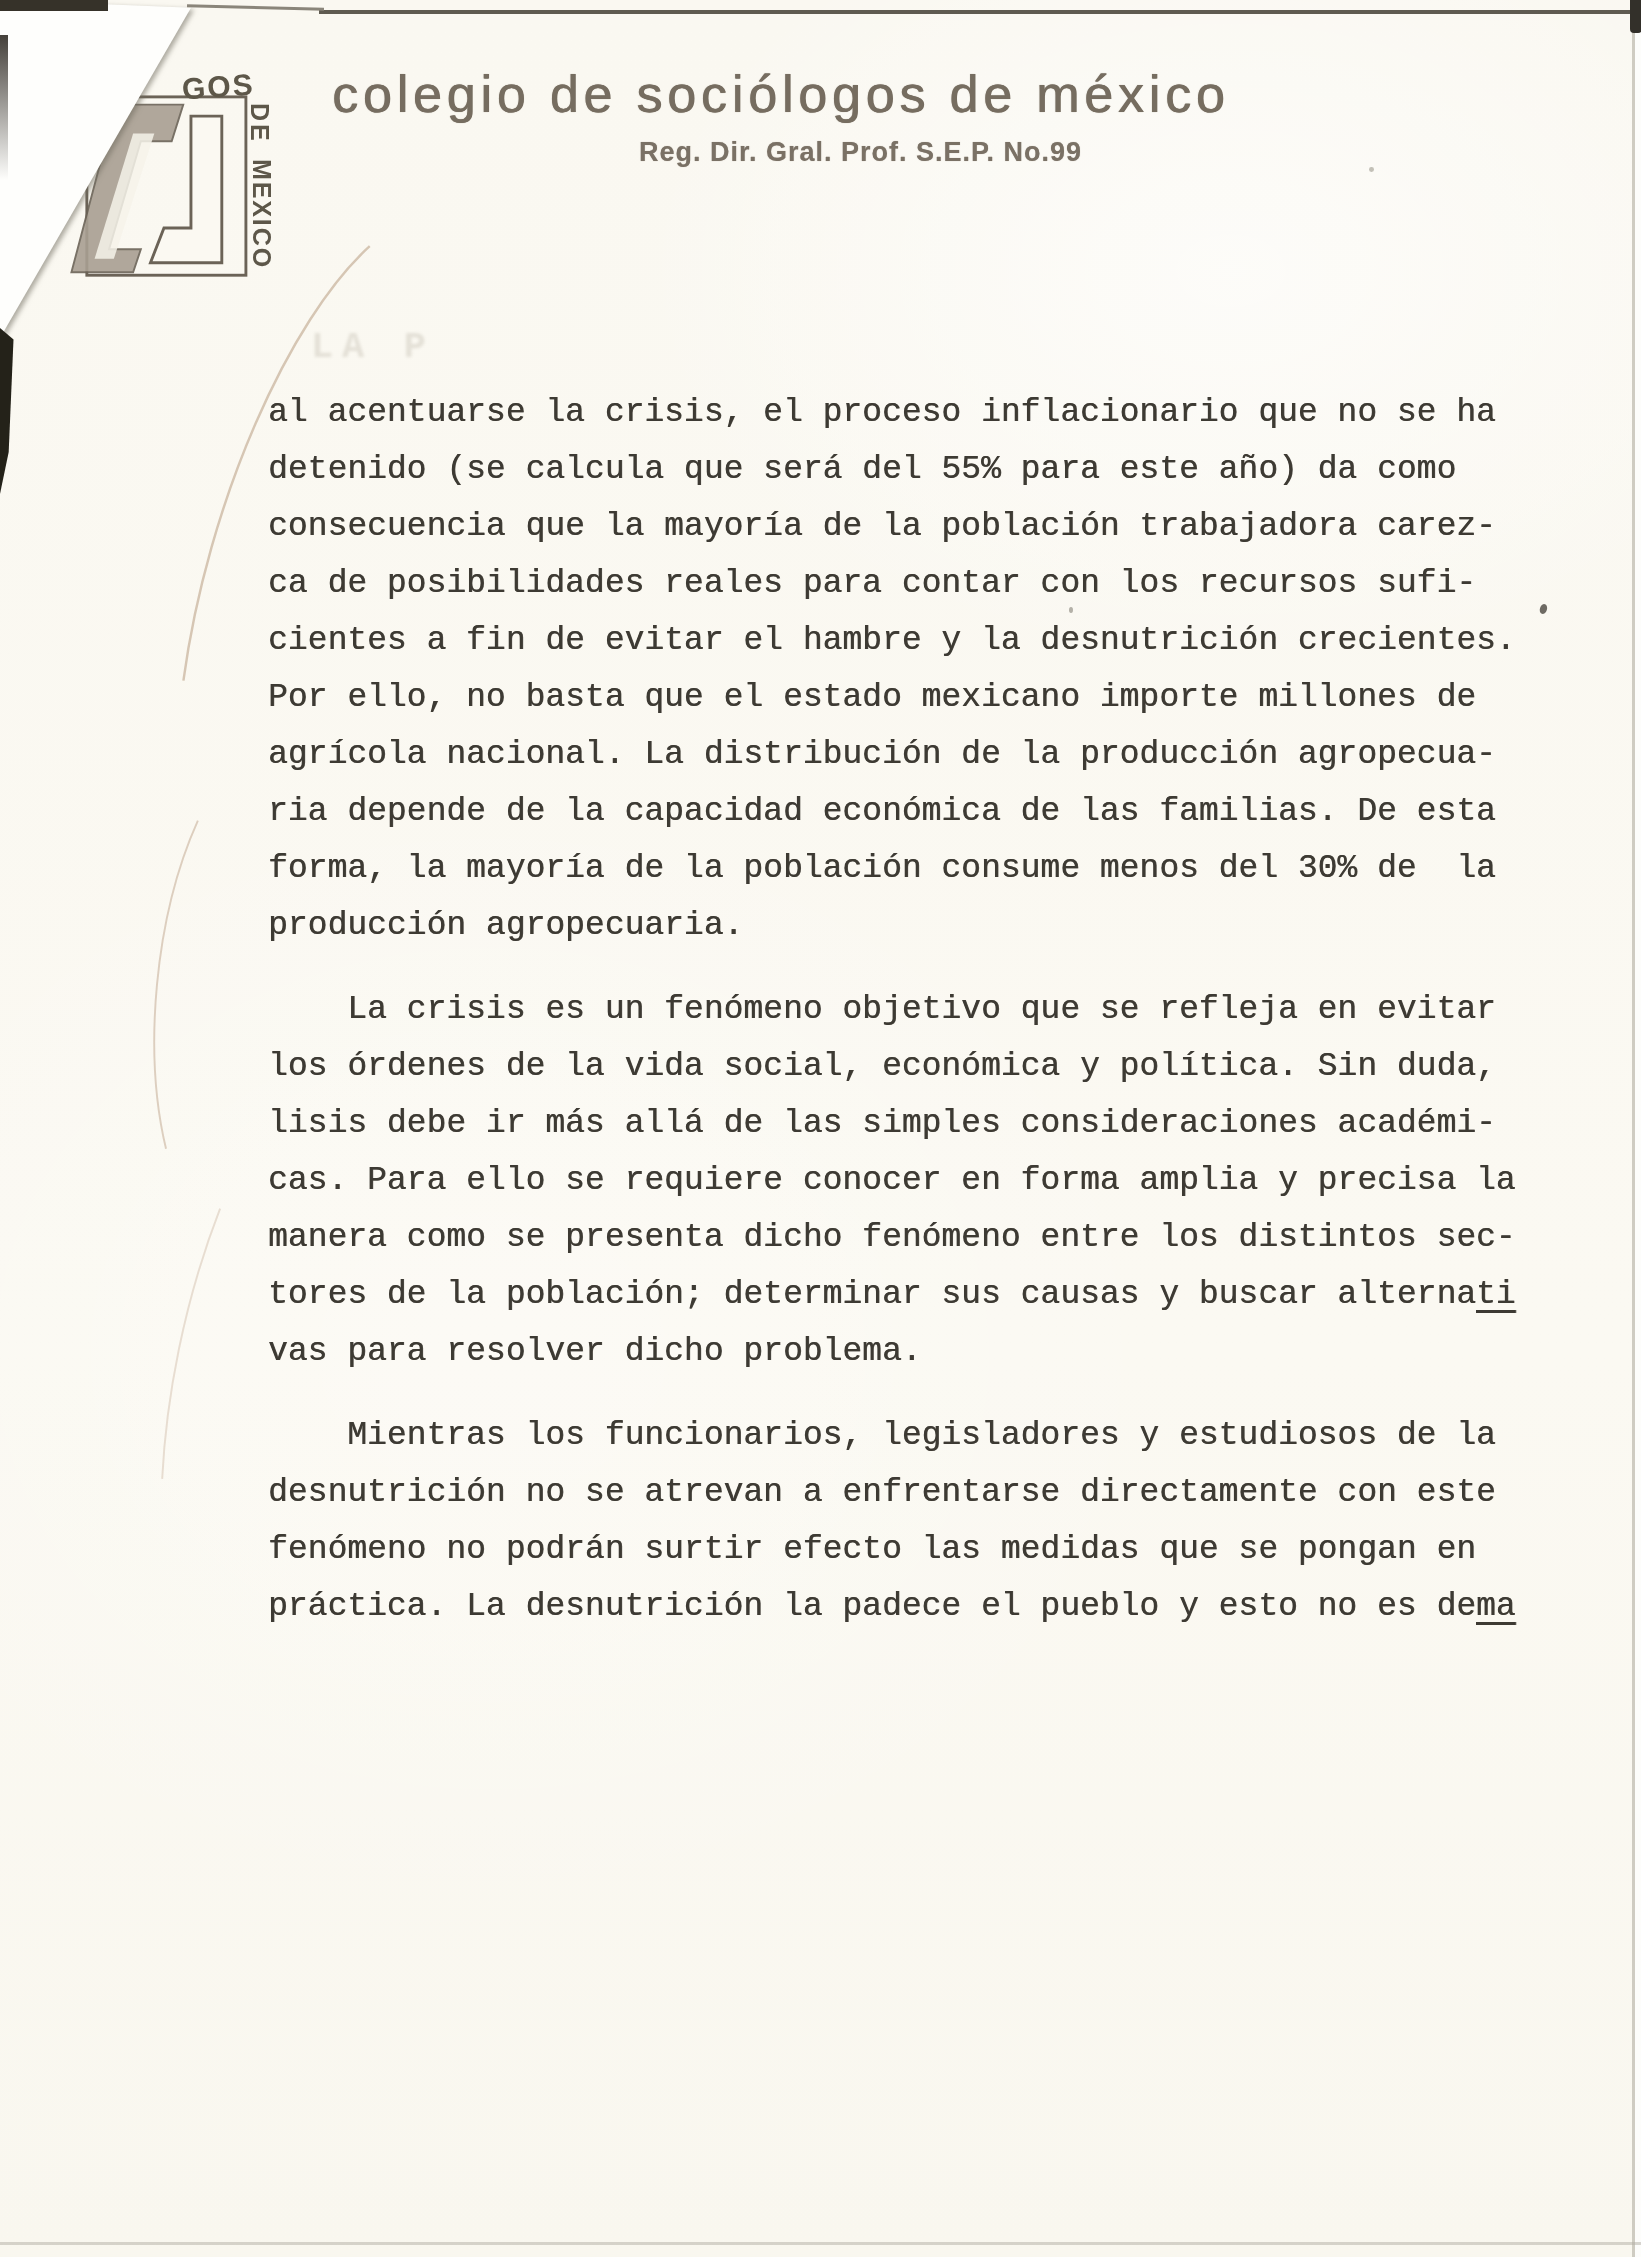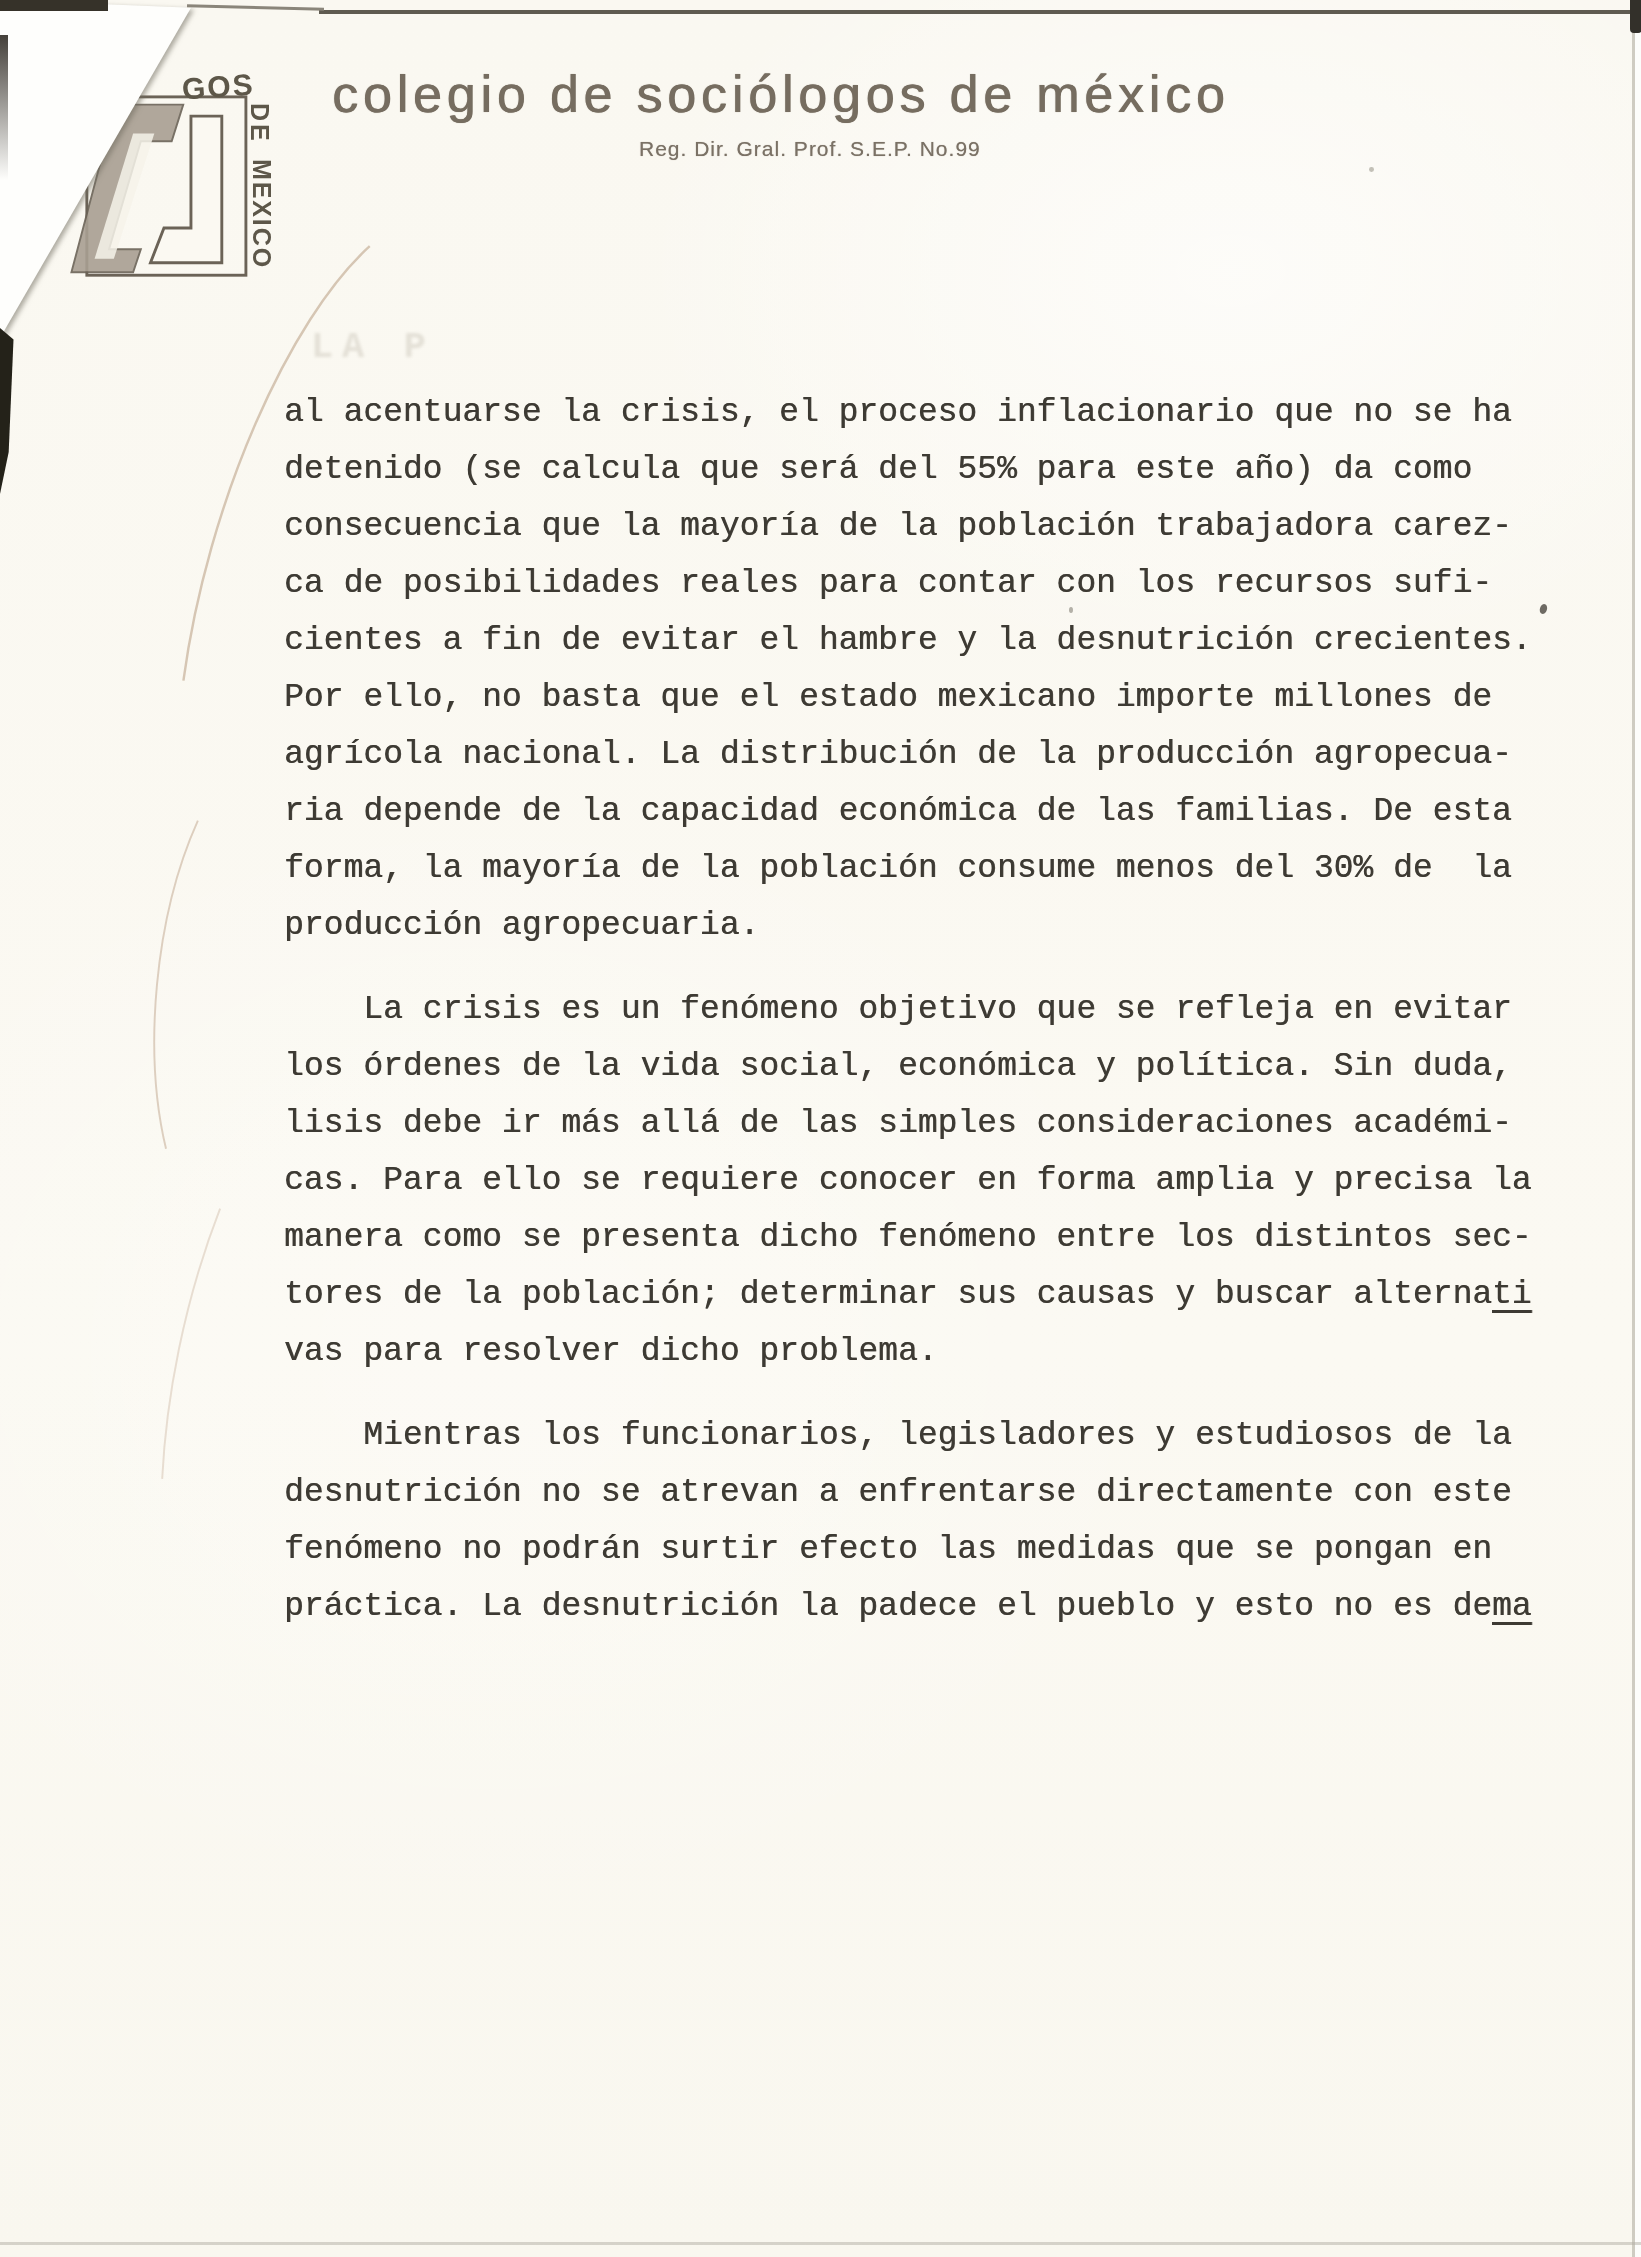--- a/index.html
+++ b/index.html
@@ -40,33 +40,33 @@
   .logo-de{position:absolute;left:189px;top:37px;writing-mode:vertical-rl;text-orientation:sideways;font-size:25px;font-weight:700;letter-spacing:2.9px;color:#5d5749;}
   .logo-mexico{position:absolute;left:191px;top:93px;writing-mode:vertical-rl;text-orientation:sideways;font-size:25px;font-weight:700;letter-spacing:1.9px;color:#5d5749;}
   
   .title{
     position:absolute;left:332px;top:64px;margin:0;white-space:nowrap;
     font-size:52px;font-weight:400;letter-spacing:4.8px;color:#766d60;
     text-shadow:0.7px 0 0 #766d60, 0 0 1px rgba(118,109,96,.6);z-index:2;
   }
   .subtitle{
     position:absolute;left:639px;top:137px;white-space:nowrap;
-    font-size:21px;font-weight:400;letter-spacing:1px;color:#7a7165;
+    font-size:27px;font-weight:700;letter-spacing:1px;color:#7a7165;
     text-shadow:0 0 0.8px rgba(122,113,101,.7);z-index:2;
   }
   
   .ghost{
     position:absolute;left:311px;top:326px;font-family:"Liberation Mono","DejaVu Sans Mono",monospace;
     font-size:37px;font-weight:700;letter-spacing:8.7px;color:#8d8470;opacity:.2;filter:blur(1.7px);z-index:1;
   }
   
   .marks{position:absolute;left:0;top:0;z-index:1;}
   
   .body-text{
-    position:absolute;left:284px;top:384px;width:1274px;z-index:2;
+    position:absolute;left:268px;top:384px;width:1274px;z-index:2;
     font-family:"Liberation Mono","DejaVu Sans Mono",monospace;
     font-size:33px;line-height:57px;color:#3d3a33;
     text-shadow:0.5px 0 0 rgba(61,58,51,.85);
   }
   .line{white-space:pre;height:57px;}
   .line.para{margin-top:27px;}
   .line .u{text-decoration:underline;text-underline-offset:6.8px;text-decoration-thickness:2.9px;}
   
   .speck1{position:absolute;left:1540px;top:604px;width:6.8px;height:9.7px;background:#55514a;border-radius:50%;transform:rotate(18deg);opacity:.85;z-index:2;}
   .speck2{position:absolute;left:1369px;top:167px;width:4.8px;height:4.8px;background:#8a8578;border-radius:50%;opacity:.5;z-index:2;}

